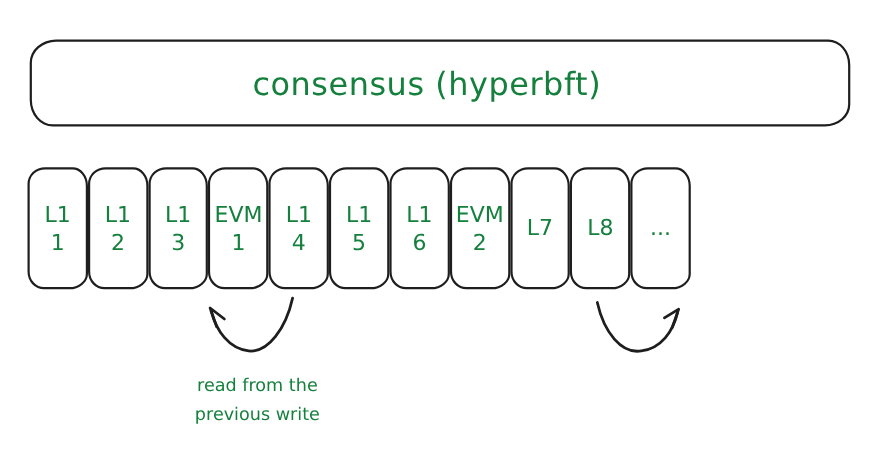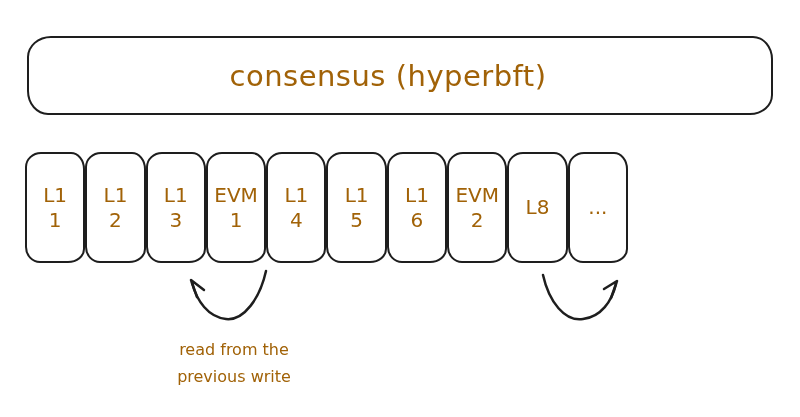--- a/index.html
+++ b/index.html
@@ -2,21 +2,21 @@
 <html><head>
 <meta charset="utf-8">
 <style>
   html, body { margin: 0; padding: 0; background: #ffffff; }
   #canvas {
     position: relative;
     width: 800px;
     height: 417px;
     background: #ffffff;
     font-family: "DejaVu Sans", "Liberation Sans", sans-serif;
-    color: #a16207;
+    color: #15803d;
     overflow: hidden;
   }
 
   
   .consensus-box {
     position: absolute;
     left: 27px; top: 36px;
     width: 746px; height: 79px;
     box-sizing: border-box;
     border: 2.5px solid #1e1e1e;
@@ -118,20 +118,24 @@
     </div>
     <div class="block">
       <span class="block-line">L1</span>
       <span class="block-line">6</span>
     </div>
     <div class="block">
       <span class="block-line">EVM</span>
       <span class="block-line">2</span>
     </div>
     <div class="block">
+      <span class="block-line">L7</span>
+
+    </div>
+    <div class="block">
       <span class="block-line">L8</span>
 
     </div>
     <div class="block">
       <span class="block-line">...</span>
 
     </div>
   </div>
 
   <svg class="arrows-svg" viewBox="0 0 800 417" xmlns="http://www.w3.org/2000/svg">

